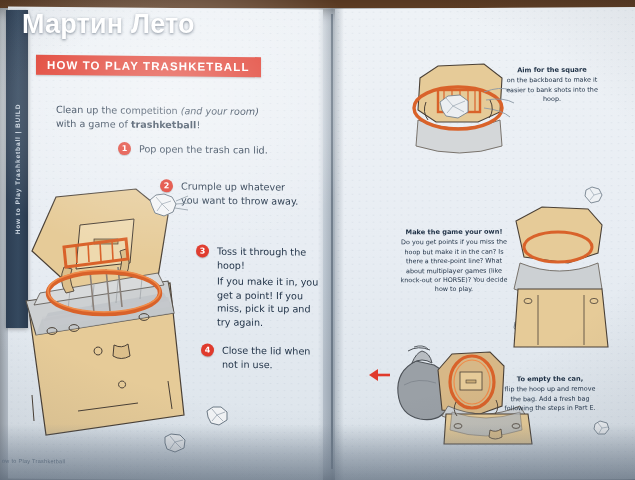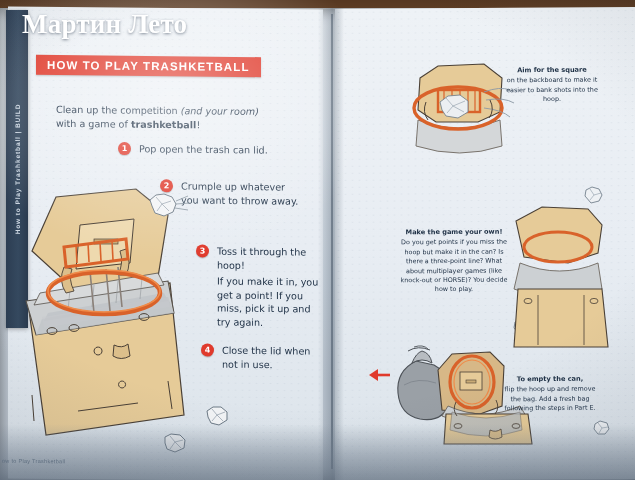--- a/index.html
+++ b/index.html
@@ -68,21 +68,21 @@
     transform:translate(-50%,-50%) rotate(-90deg);
     white-space:nowrap;color:#cfd9e4;font-size:6.5px;font-weight:700;
     letter-spacing:.9px;
   }
 
   
   .watermark-name{
     position:absolute;left:22px;top:9px;
     font-size:27px;font-weight:700;color:#fff;letter-spacing:.2px;
     text-shadow:0 1px 3px rgba(40,55,75,.55);
-    font-family:Liberation Serif, serif;
+    font-family:Liberation Sans, sans-serif;
   }
   .redbar{
     position:absolute;left:36px;top:56px;width:225px;height:20px;
     background:#e03a2c;transform:skewY(.6deg);
     box-shadow:0 1px 2px rgba(0,0,0,.22);
   }
   .redbar span{
     position:absolute;left:11px;top:4px;color:#fff;font-size:11.5px;
     font-weight:700;letter-spacing:1.1px;
   }

